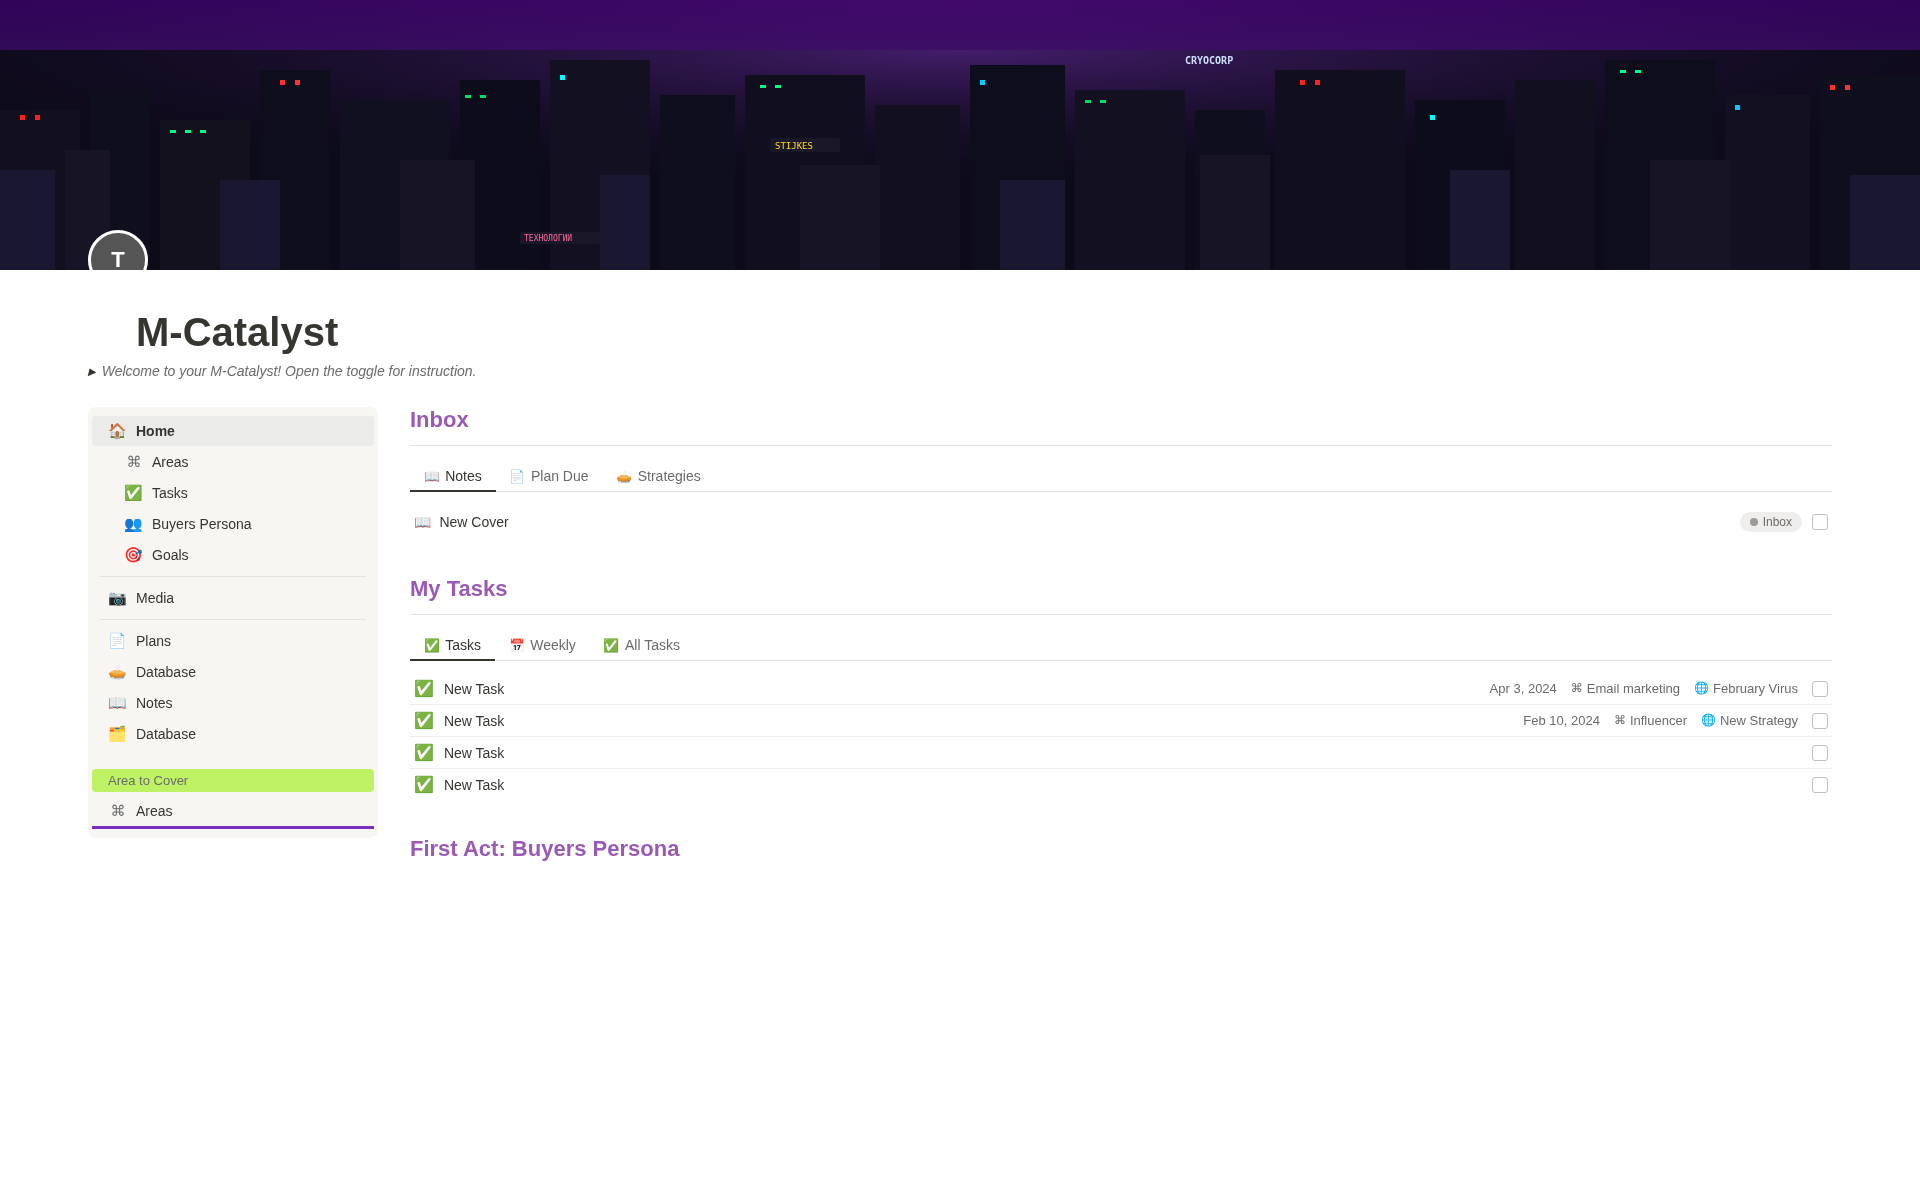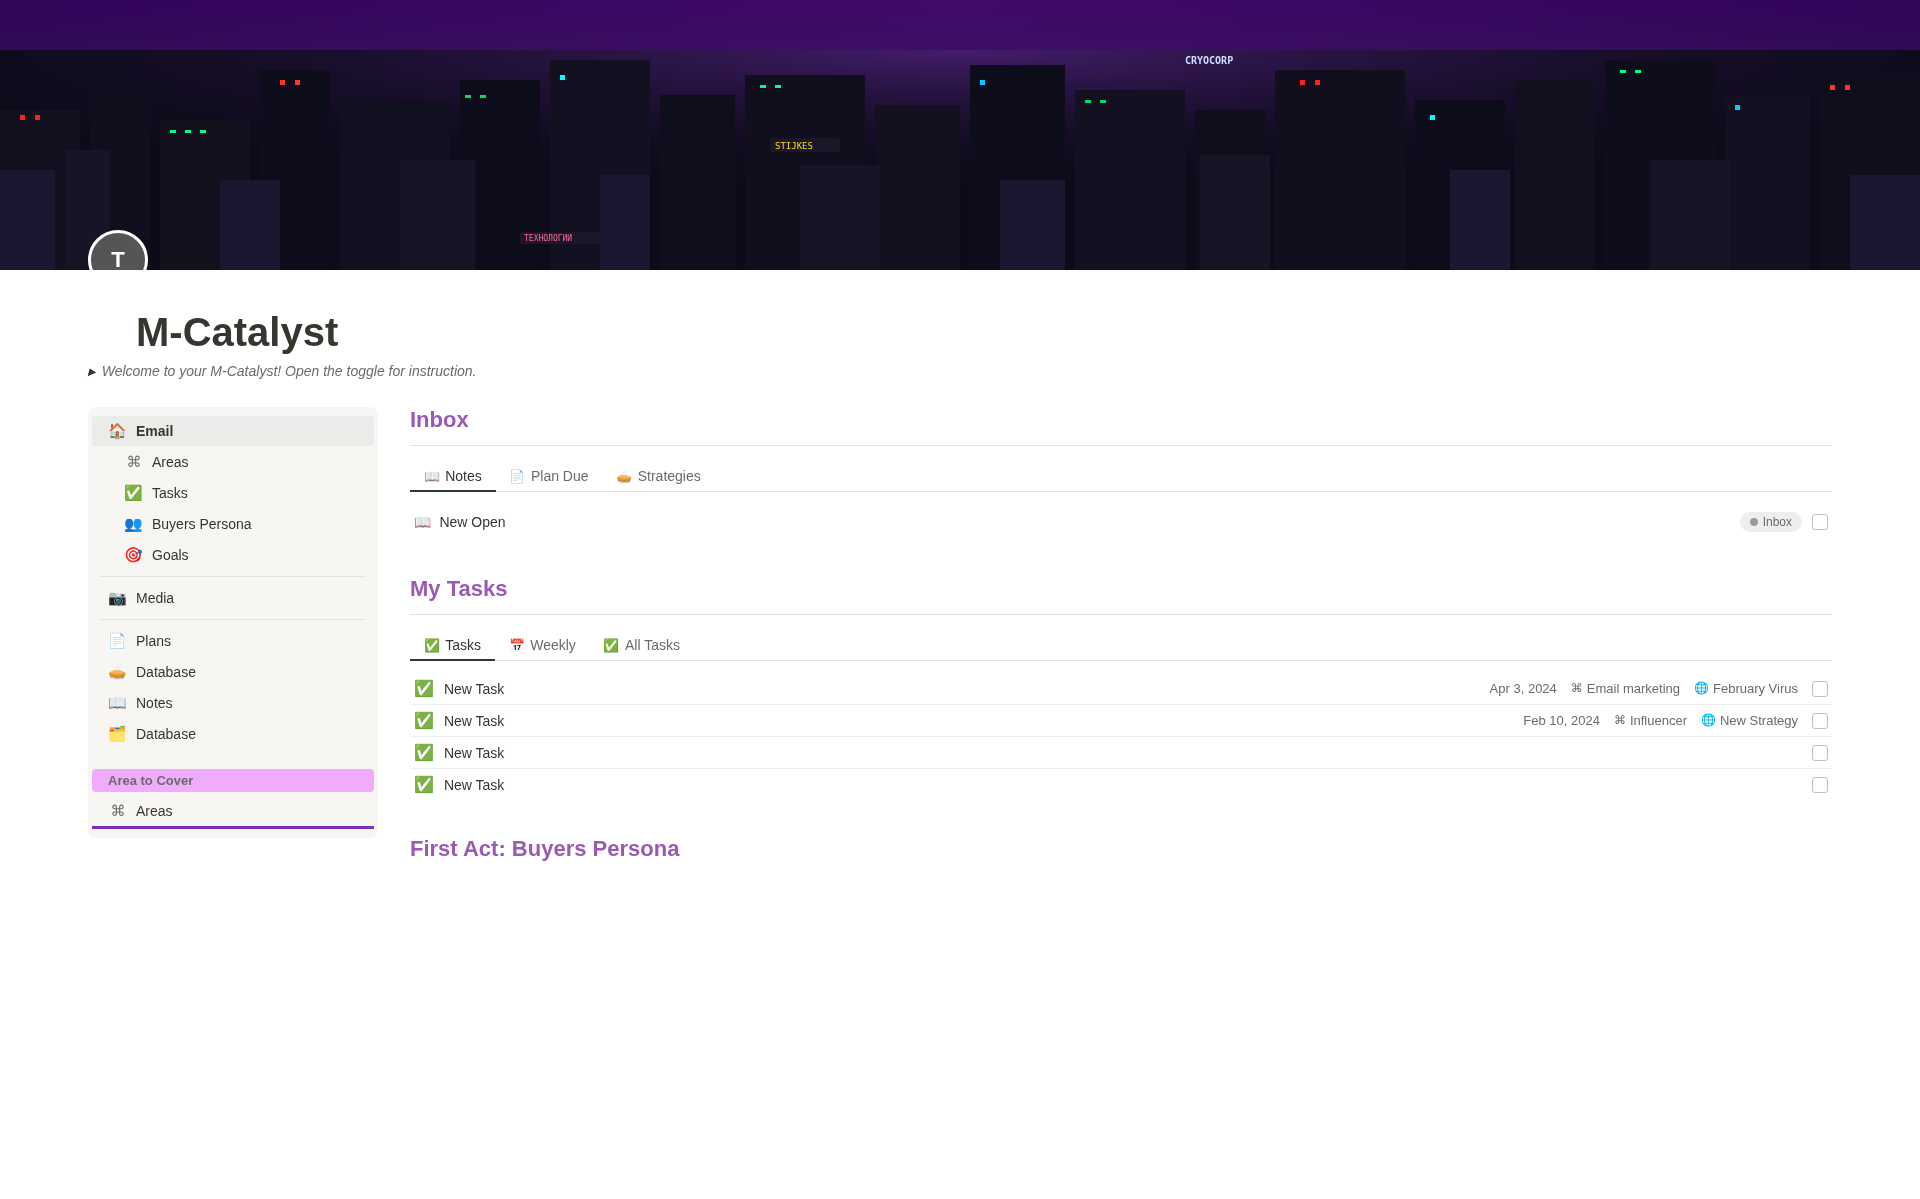--- a/index.html
+++ b/index.html
@@ -98,25 +98,25 @@
       background: #e3e2df;
       margin: 6px 12px;
     }
 
     
     .area-section {
       margin-top: 20px;
     }
     .area-section-title {
       font-size: 13px;
-      font-weight: 700;
+      font-weight: 400;
       color: #6b6b6b;
       padding: 4px 16px;
       margin-bottom: 4px;
-      background: #f0abfc;
+      background: #bef264;
       border-radius: 4px;
       margin: 0 4px 4px 4px;
     }
 
     
     .main-content {
       flex: 1;
       min-width: 0;
     }
 
@@ -354,21 +354,21 @@
     <span class="arrow">▶</span>
     <span>Welcome to your M-Catalyst! Open the toggle for instruction.</span>
   </div>
 
   <div class="main-layout">
 
     <div class="sidebar">
 
       <div class="sidebar-item active">
         <span class="icon">🏠</span>
-        <span>Email</span>
+        <span>Home</span>
       </div>
       <div class="sidebar-item" style="padding-left: 32px;">
         <span class="icon">⌘</span>
         <span>Areas</span>
       </div>
       <div class="sidebar-item" style="padding-left: 32px;">
         <span class="icon">✅</span>
         <span>Tasks</span>
       </div>
       <div class="sidebar-item" style="padding-left: 32px;">
@@ -428,21 +428,21 @@
           </div>
           <div class="tab">
             <span class="tab-icon">🥧</span>
             <span>Strategies</span>
           </div>
         </div>
 
         <div class="inbox-row">
           <div class="inbox-row-left">
             <span>📖</span>
-            <span style="cursor:pointer;">New Open</span>
+            <span style="cursor:pointer;">New Cover</span>
           </div>
           <div class="inbox-row-right">
             <div class="inbox-badge">
               <div class="dot"></div>
               <span>Inbox</span>
             </div>
             <div class="checkbox"></div>
           </div>
         </div>
       </div>

